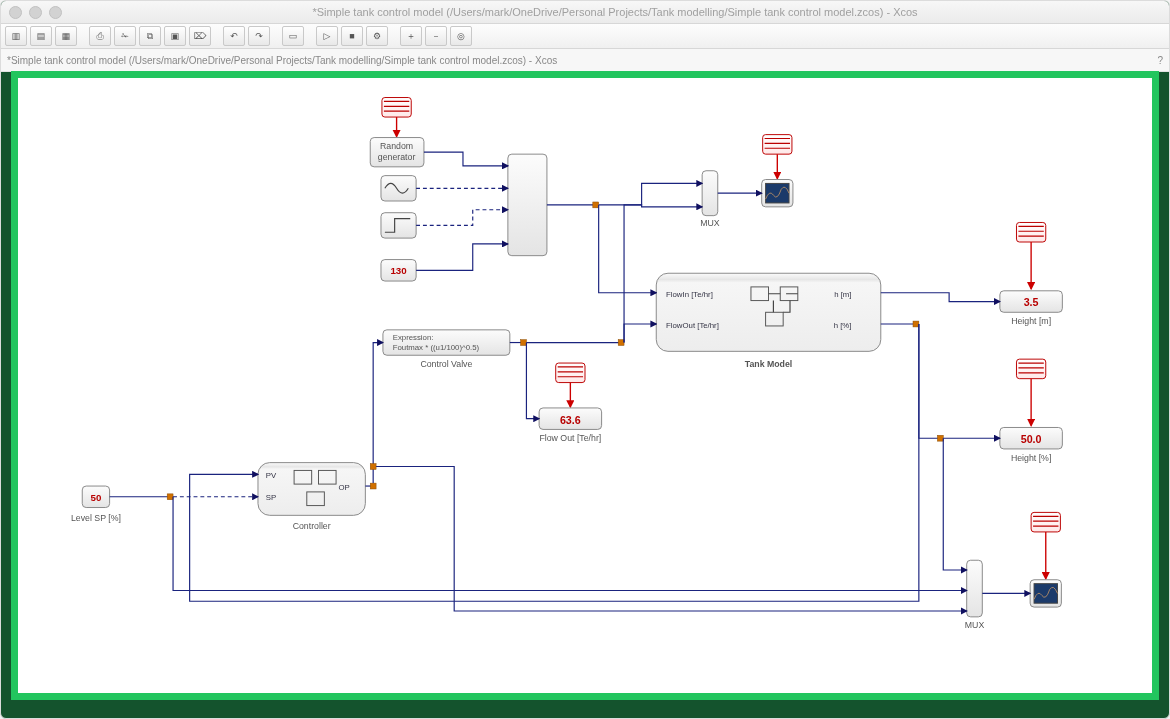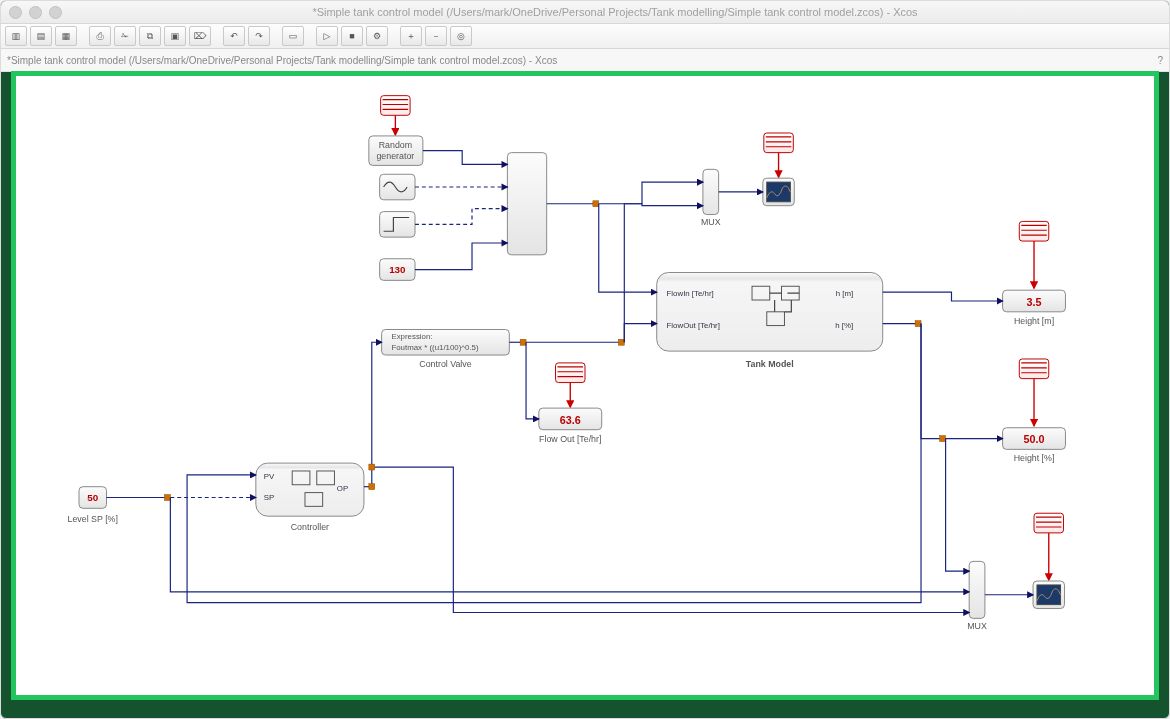--- a/index.html
+++ b/index.html
@@ -17,21 +17,21 @@
   .toolbar {
     height:24px; background:linear-gradient(#fdfdfd,#f0f0f0); border-bottom:1px solid #d7d7d7;
     display:flex; align-items:center; padding:0 4px; gap:3px;
   }
   .tb-btn {
     width:20px; height:18px; background:linear-gradient(#fff,#e8e8e8); border:1px solid #c9c9c9;
     border-radius:2px; display:flex; align-items:center; justify-content:center; font-size:9px; color:#555;
   }
   .tb-sep { width:6px; }
   .breadcrumb { height:18px; background:#f7f7f7; border-bottom:1px solid #e2e2e2; font-size:10px; color:#888; padding:2px 6px; display:flex; justify-content:space-between; align-items:center;}
-  .canvas { position:absolute; left:10px; right:10px; top:70px; bottom:18px; background:#fff; border:5px solid #22c55e; overflow:hidden; }
+  .canvas { position:absolute; left:10px; right:10px; top:70px; bottom:18px; background:#fff; border:7px solid #22c55e; overflow:hidden; }
   .canvas svg { width:100%; height:100%; }
   .block {
     fill:url(#blockGrad); stroke:#888; stroke-width:1; rx:4; ry:4;
   }
   .superblock {
     fill:url(#superGrad); stroke:#888; stroke-width:1; rx:12; ry:12;
   }
   .blocklabel { font-size:9px; fill:#555; text-anchor:middle; }
   .blocklabelsm { font-size:8px; fill:#555; }
   .portlabel { font-size:8px; fill:#334; }

